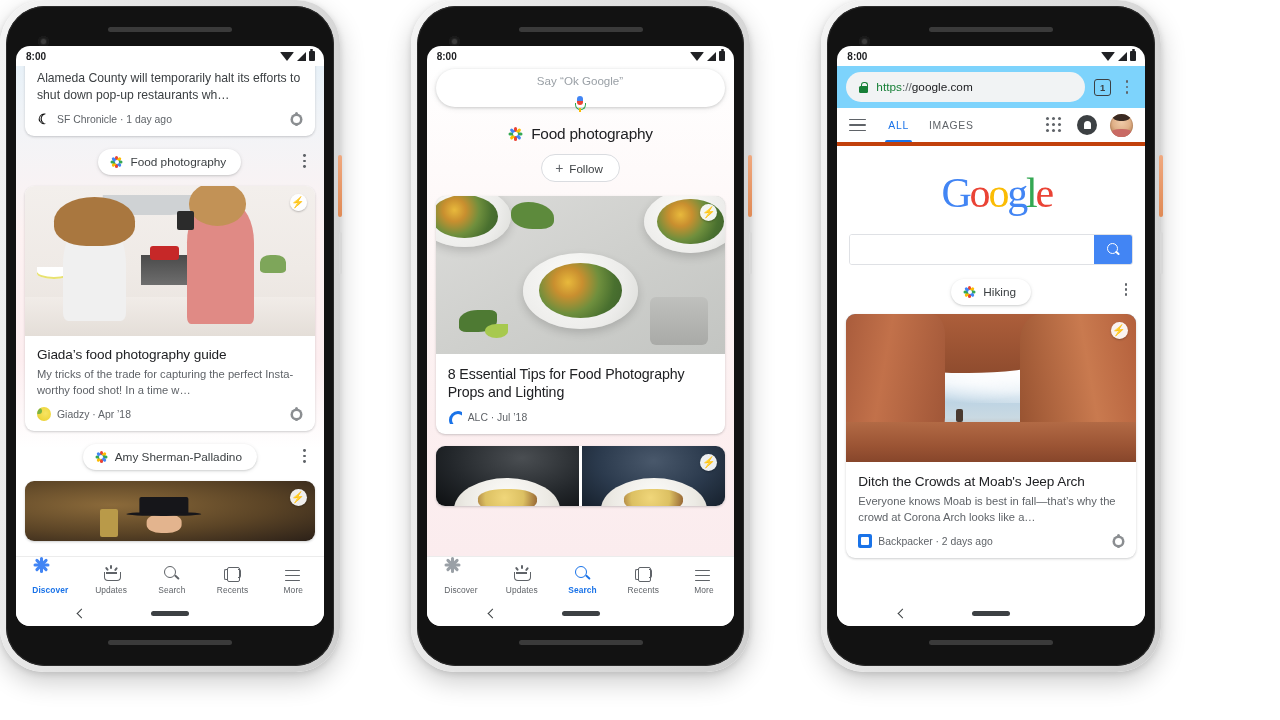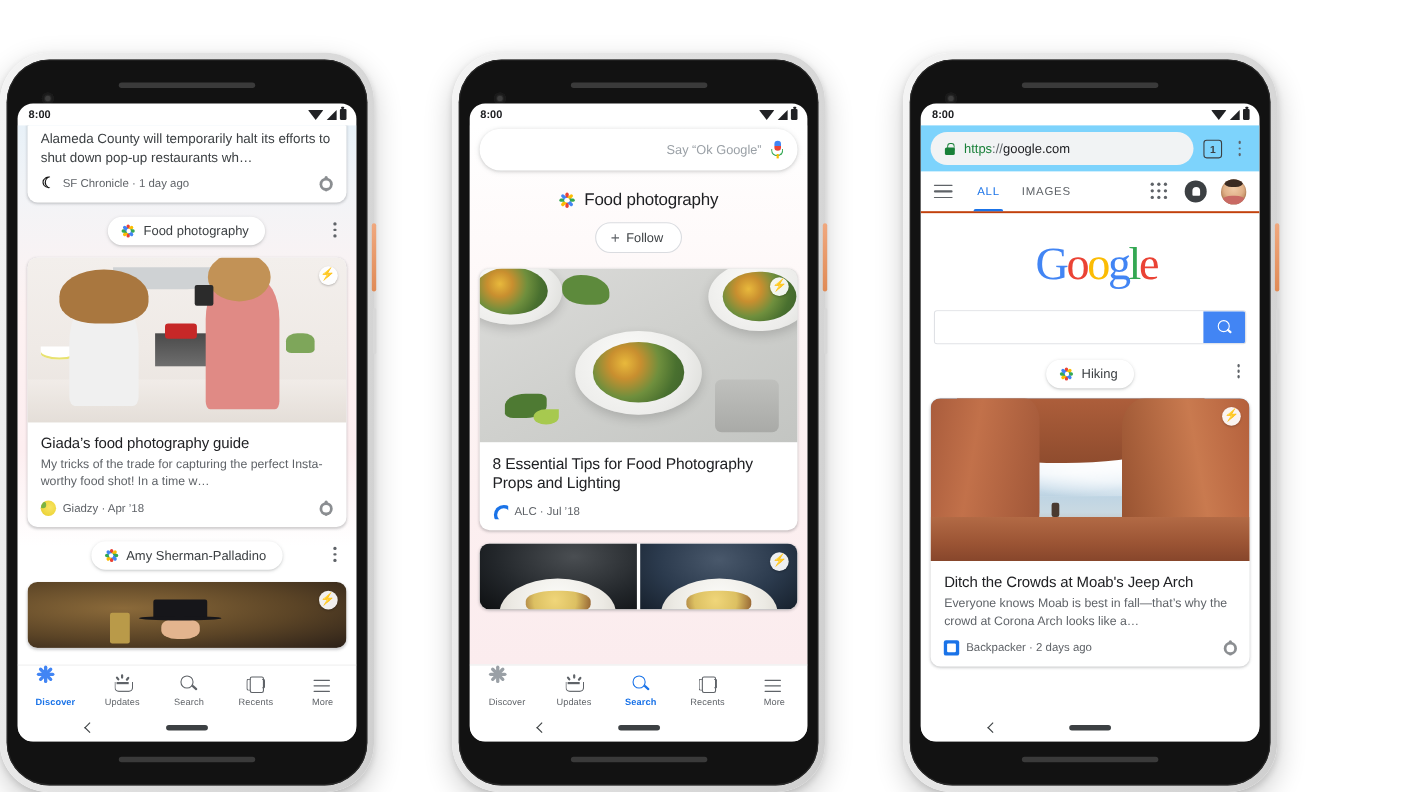--- a/index.html
+++ b/index.html
@@ -4,21 +4,21 @@
 <style>
   * { box-sizing: border-box; margin: 0; padding: 0; }
   html, body {
     width: 1280px; height: 720px;
     background: #ffffff;
     font-family: "Liberation Sans", sans-serif;
     overflow: hidden;
   }
   .stage {
     position: relative; width: 1161px; height: 720px;
-    display: flex; align-items: flex-end; justify-content: center;
+    display: flex; align-items: flex-start; justify-content: center;
     gap: 71px;
   }
 
   
   .phone { position: relative; width: 340px; height: 672px; }
   .frame-outer {
     position: absolute; inset: 0;
     border-radius: 44px;
     background: linear-gradient(100deg,#f4f4f4 0%,#e2e2e2 40%,#cfcfcf 100%);
     box-shadow: 0 10px 26px rgba(0,0,0,.20), 0 2px 6px rgba(0,0,0,.12);
@@ -335,20 +335,21 @@
   }
   .pill { width:38px; height:5px; border-radius:3px; background:#3c4043; }
 
   
   .p2-wrap { flex:1; overflow:hidden; background: linear-gradient(180deg,#ffffff 0%,#fdf4f4 46%,#fceff0 72%,#fbecee 100%); }
   .searchbar {
     margin: 3px 9px 0 9px; height: 38px; background:#fff; border-radius:21px;
     box-shadow: 0 1px 3px rgba(60,64,67,.20), 0 1px 6px rgba(60,64,67,.10);
     display:flex; align-items:center; justify-content:flex-end; gap:9px;
     padding: 0 13px 0 12px;
+    flex-direction: column;
   }
   .sb-ph { font-size: 11.6px; color:#9aa0a6; }
   .mic { width:11px; height:17px; position:relative; flex:0 0 11px;}
   .mic .cap{ position:absolute; left:2.5px; top:0; width:6px; height:9px; border-radius:3px;
     background: linear-gradient(180deg,#4285f4 0%,#4285f4 52%,#ea4335 52%,#ea4335 100%); }
   .mic .arc{ position:absolute; left:0; top:7px; width:11px; height:7px;
     border:1.6px solid #34a853; border-top:none; border-radius:0 0 8px 8px; }
   .mic .arc::after{ content:''; position:absolute; left:3.8px; top:5px; width:1.6px; height:4px; background:#fbbc04;}
   .p2-title {
     display:flex; align-items:center; justify-content:center; gap:8px;
@@ -379,21 +380,21 @@
     border:1.5px solid #188038; border-bottom:none; border-radius:3px 3px 0 0;}
   .url { font-size:11.8px; color:#202124; white-space:nowrap; }
   .url b { color:#188038; font-weight:400; }
   .url span.grey { color:#5f6368; }
   .tabcount {
     width:17px; height:17px; border:1.7px solid #3c4043; border-radius:3px;
     display:flex; align-items:center; justify-content:center;
     font-size:9.4px; color:#3c4043; font-weight:600; flex:0 0 17px;
   }
   .gsheader {
-    flex:0 0 38px; height:38px; background:#fff; border-bottom:2px solid #c2410c;
+    flex:0 0 38px; height:38px; background:#fff; border-bottom:4px solid #c2410c;
     display:flex; align-items:center; padding: 0 12px; gap:0;
   }
   .hamb { width:17px; height:13px; display:flex; flex-direction:column;
     justify-content:space-between; flex:0 0 17px; }
   .hamb i{ display:block; width:17px; height:1.8px; background:#5f6368; border-radius:1px;}
   .gs-tabs { display:flex; align-items:center; gap:20px; margin-left:22px; flex:1; height:100%; }
   .gs-tab { font-size:10.4px; letter-spacing:.7px; color:#5f6368; height:100%;
     display:flex; align-items:center; position:relative; }
   .gs-tab.active { color:#1a73e8; font-weight:500; }
   .gs-tab.active::after{ content:''; position:absolute; left:-3px; right:-3px; bottom:0;

